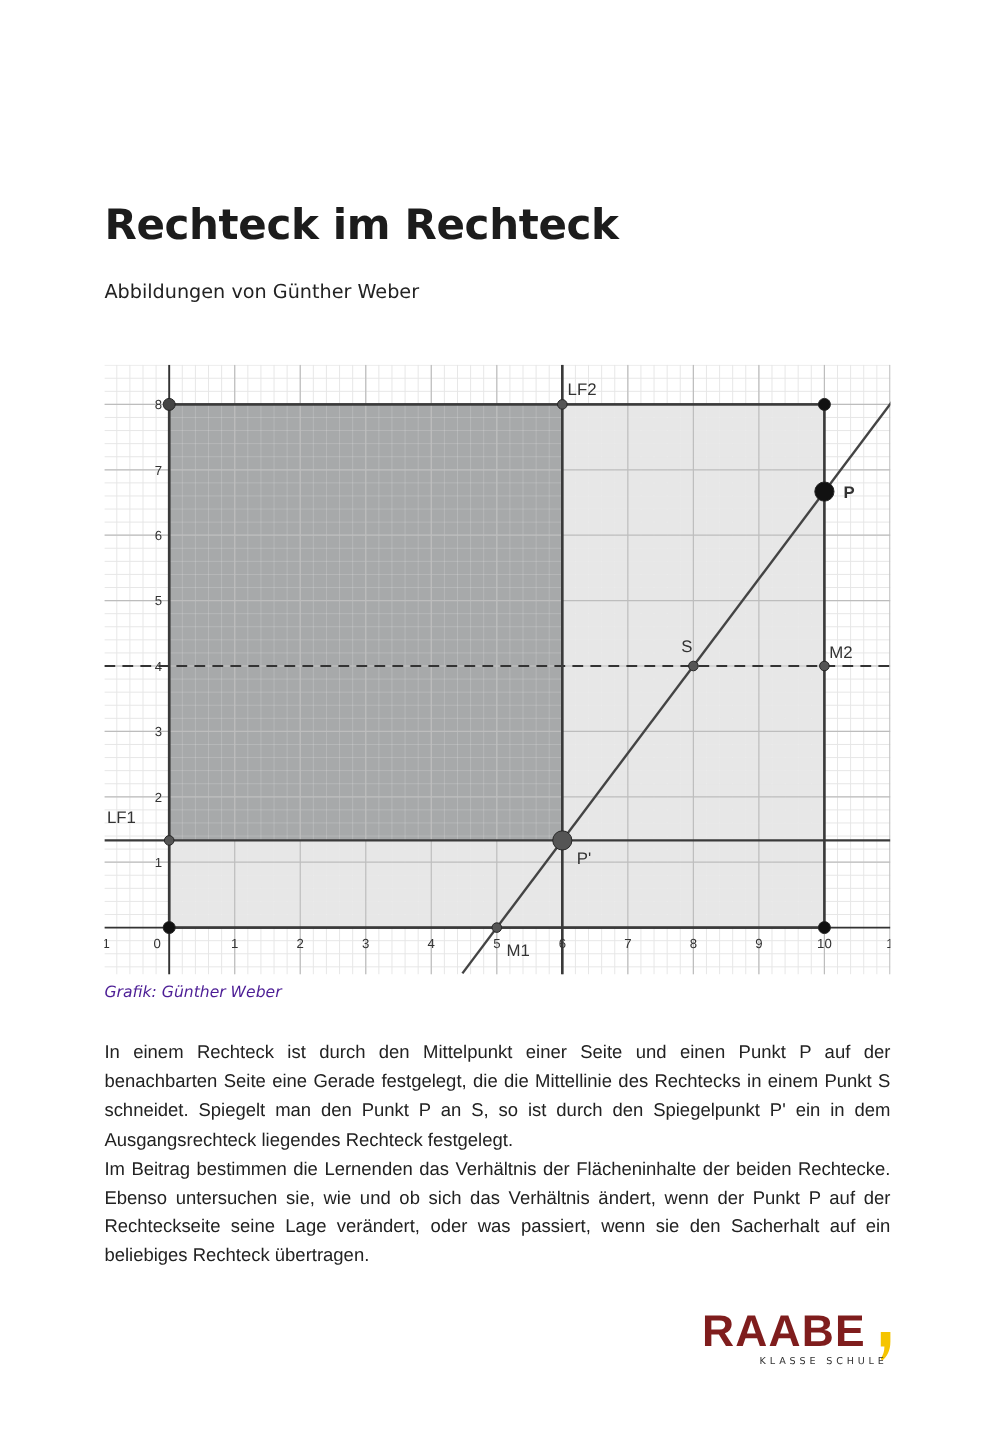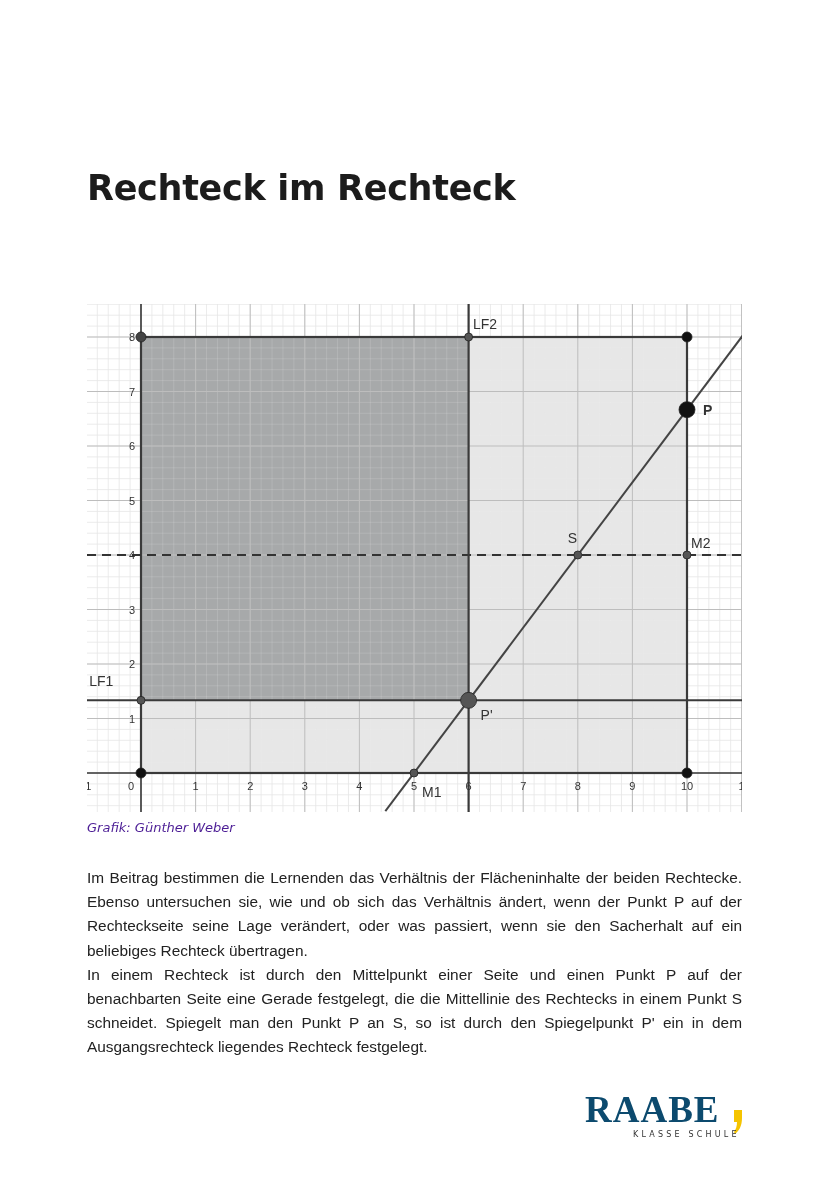--- a/index.html
+++ b/index.html
@@ -9,34 +9,35 @@
            letter-spacing: -0.3px; color: #1c1c1c; }
   .author { position: absolute; left: 87px; top: 231px; font-size: 16px; line-height: 24px; color: #222; }
   .author div { white-space: nowrap; }
   .figure { position: absolute; left: 87px; top: 304px; width: 655px; height: 508px; }
   .figure svg { display: block; }
   .caption { position: absolute; left: 87px; top: 820px; font-size: 13px; font-style: italic; color: #4c1d95; }
   .body-text { position: absolute; left: 87px; top: 866px; width: 655px; font-size: 15.4px; line-height: 24.2px;
                text-align: justify; color: #222; font-family: "Liberation Sans", sans-serif; }
   .body-text p { margin: 0; }
   .logo { position: absolute; left: 585px; top: 1092px; width: 165px; height: 50px; }
-  .logo-word { font-family: Liberation Serif, serif; font-size: 37px; font-weight: bold; color: #0c4a6e;
+  .logo-word { font-family: Liberation Sans, sans-serif; font-size: 37px; font-weight: bold; color: #7f1d1d;
                letter-spacing: 1px; line-height: 36px; }
   .logo-comma { position: absolute; left: 148px; top: 18px; width: 10px; height: 24px; }
   .logo-sub { font-family: "DejaVu Sans", sans-serif; font-size: 8px; letter-spacing: 3.2px; color: #333;
               position: absolute; left: 24px; top: 38px; white-space: nowrap; margin-left: 24px; }
   .axis-label { font-family: "Liberation Sans", sans-serif; font-size: 11px; fill: #333; }
   .pt-label { font-family: "Liberation Sans", sans-serif; font-size: 14px; fill: #333; }
 </style>
 </head>
 <body>
 
 <div class="title">Rechteck im Rechteck</div>
 
 <div class="author">
+  <div>Abbildungen von Günther Weber</div>
 </div>
 
 <div class="figure">
   <svg id="fig" width="655" height="508" viewBox="0 0 655 508">
       <rect x="0" y="0" width="655" height="508" fill="#ffffff"></rect>
       <g stroke="#e6e6e6" stroke-width="0.8">
         <line x1="10.319999999999993" y1="0" x2="10.319999999999993" y2="508"></line>
         <line x1="21.240000000000002" y1="0" x2="21.240000000000002" y2="508"></line>
         <line x1="32.16" y1="0" x2="32.16" y2="508"></line>
         <line x1="43.08" y1="0" x2="43.08" y2="508"></line>
@@ -311,22 +312,22 @@
       <text x="335" y="493" class="pt-label" font-weight="normal">M1</text>
       <text x="604" y="244" class="pt-label" font-weight="normal">M2</text>
       <text x="2.1300000000000026" y="381.8" class="pt-label">LF1</text>
       <text x="385.968" y="24.82499999999999" class="pt-label">LF2</text>
     </svg>
 </div>
 
 <div class="caption">Grafik: Günther Weber</div>
 
 <div class="body-text">
+  <p>In einem Rechteck ist durch den Mittelpunkt einer Seite und einen Punkt P auf der benachbarten Seite eine Gerade festgelegt, die die Mittellinie des Rechtecks in einem Punkt S schneidet. Spiegelt man den Punkt P an S, so ist durch den Spiegelpunkt P' ein in dem Ausgangsrechteck liegendes Rechteck festgelegt.</p>
   <p>Im Beitrag bestimmen die Lernenden das Verhältnis der Flächeninhalte der beiden Rechtecke. Ebenso untersuchen sie, wie und ob sich das Verhältnis ändert, wenn der Punkt P auf der Rechteckseite seine Lage verändert, oder was passiert, wenn sie den Sacherhalt auf ein beliebiges Rechteck übertragen.</p>
-  <p>In einem Rechteck ist durch den Mittelpunkt einer Seite und einen Punkt P auf der benachbarten Seite eine Gerade festgelegt, die die Mittellinie des Rechtecks in einem Punkt S schneidet. Spiegelt man den Punkt P an S, so ist durch den Spiegelpunkt P' ein in dem Ausgangsrechteck liegendes Rechteck festgelegt.</p>
 </div>
 
 <div class="logo">
   <div class="logo-word">RAABE</div>
   <svg class="logo-comma" viewBox="0 0 10 24">
     <path id="comma-path" d="M1 0 H9 V8 C9 16 6 21 2 24 L1 22 C3 19 4 16 4 12 H1 Z" fill="#f5c400"></path>
   </svg>
   <div class="logo-sub">KLASSE SCHULE</div>
 </div>
 

